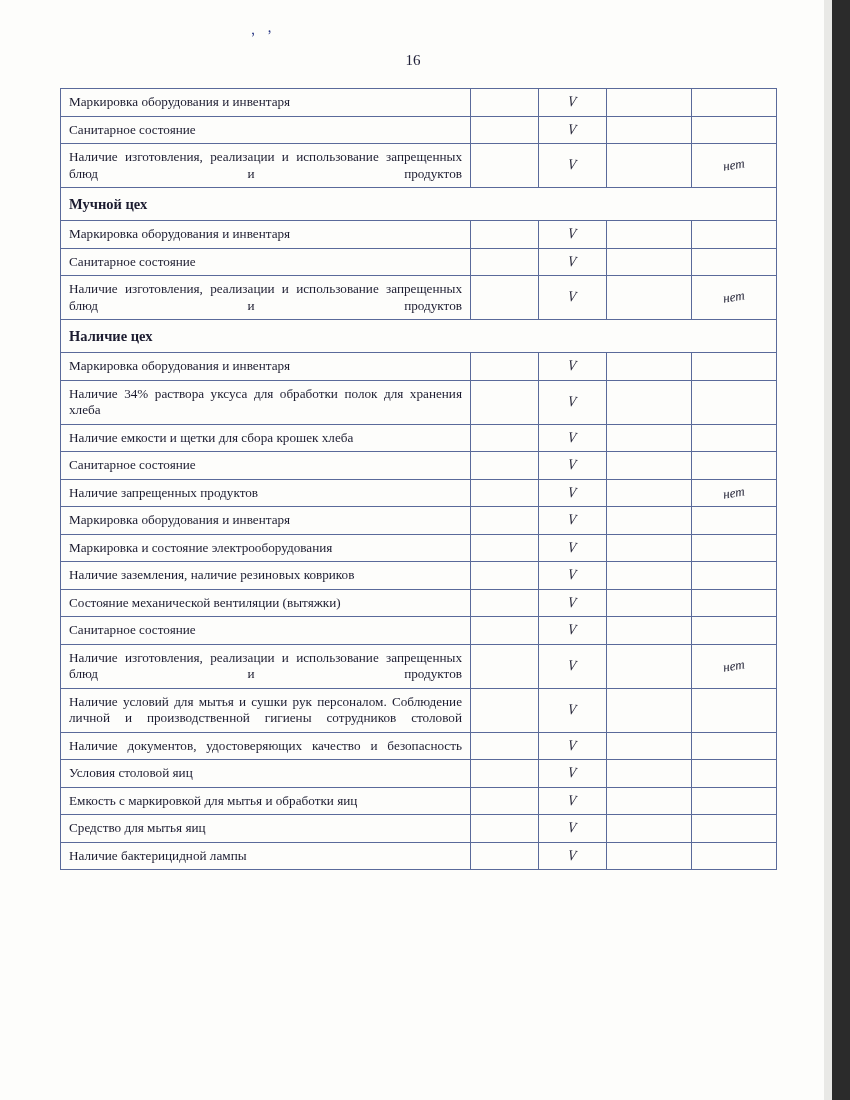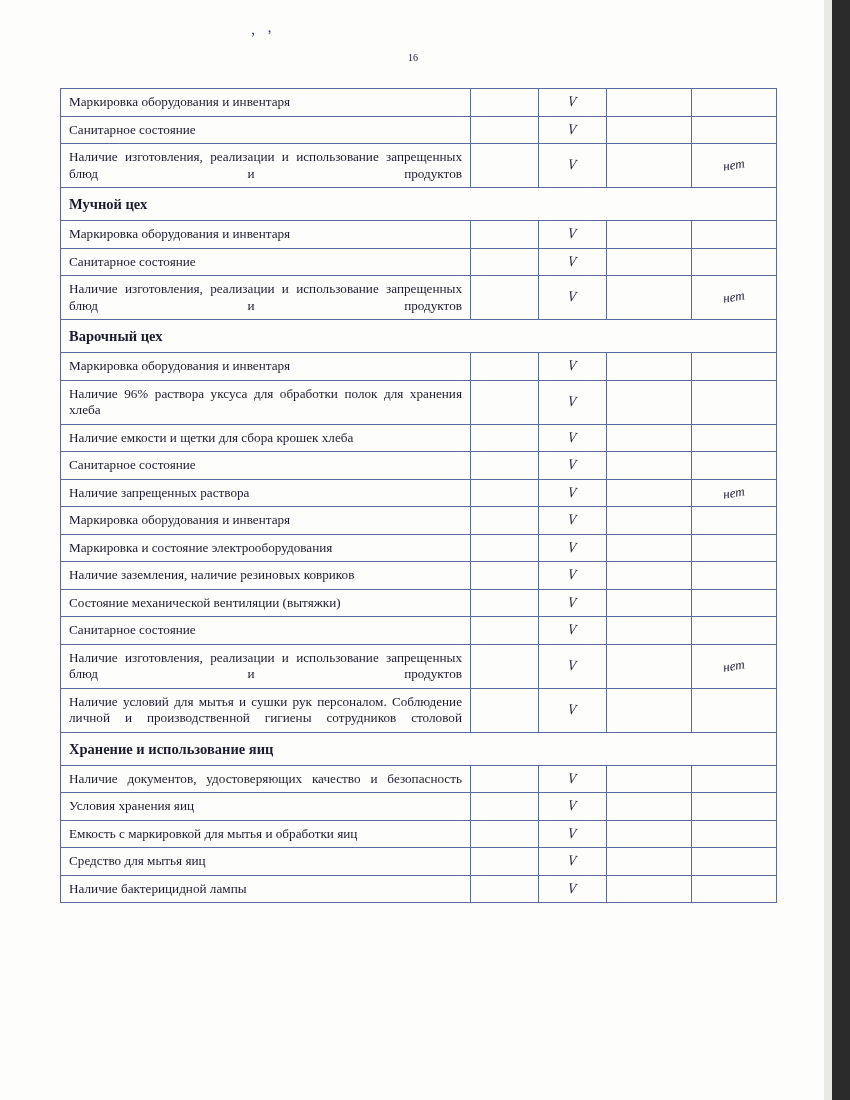--- a/index.html
+++ b/index.html
@@ -52,21 +52,21 @@
     font-style: italic;
     letter-spacing: 4px;
     transform: rotate(-8deg);
   }
   .page-number {
     position: absolute;
     left: 0;
     top: 52px;
     width: 826px;
     text-align: center;
-    font-size: 10px;
+    font-size: 15px;
     color: #22223a;
   }
   table.checklist {
     position: absolute;
     left: 60px;
     top: 88px;
     width: 716px;
     border-collapse: collapse;
     table-layout: fixed;
   }
@@ -183,52 +183,52 @@
           <td class="note"></td>
         </tr>
         <tr>
           <td class="item">Наличие изготовления, реализации и использование запрещенных блюд и продуктов</td>
           <td></td>
           <td class="mark"><span class="tick">V</span></td>
           <td></td>
           <td class="note"><span>нет</span></td>
         </tr>
         <tr class="section">
-          <td colspan="5">Варочный цех</td>
+          <td colspan="5">Наличие цех</td>
         </tr>
         <tr>
           <td class="item single">Маркировка оборудования и инвентаря</td>
           <td></td>
           <td class="mark"><span class="tick">V</span></td>
           <td></td>
           <td class="note"></td>
         </tr>
         <tr>
-          <td class="item">Наличие 96% раствора уксуса для обработки полок для хранения хлеба</td>
+          <td class="item">Наличие 34% раствора уксуса для обработки полок для хранения хлеба</td>
           <td></td>
           <td class="mark"><span class="tick">V</span></td>
           <td></td>
           <td class="note"></td>
         </tr>
         <tr>
           <td class="item single">Наличие емкости и щетки для сбора крошек хлеба</td>
           <td></td>
           <td class="mark"><span class="tick">V</span></td>
           <td></td>
           <td class="note"></td>
         </tr>
         <tr>
           <td class="item single">Санитарное состояние</td>
           <td></td>
           <td class="mark"><span class="tick">V</span></td>
           <td></td>
           <td class="note"></td>
         </tr>
         <tr>
-          <td class="item single">Наличие запрещенных раствора</td>
+          <td class="item single">Наличие запрещенных продуктов</td>
           <td></td>
           <td class="mark"><span class="tick">V</span></td>
           <td></td>
           <td class="note"><span>нет</span></td>
         </tr>
         <tr>
           <td class="item single">Маркировка оборудования и инвентаря</td>
           <td></td>
           <td class="mark"><span class="tick">V</span></td>
           <td></td>
@@ -269,32 +269,29 @@
           <td></td>
           <td class="note"><span>нет</span></td>
         </tr>
         <tr>
           <td class="item">Наличие условий для мытья и сушки рук персоналом. Соблюдение личной и производственной гигиены сотрудников столовой</td>
           <td></td>
           <td class="mark"><span class="tick">V</span></td>
           <td></td>
           <td class="note"></td>
         </tr>
-        <tr class="section">
-          <td colspan="5">Хранение и использование яиц</td>
-        </tr>
         <tr>
           <td class="item">Наличие документов, удостоверяющих качество и безопасность</td>
           <td></td>
           <td class="mark"><span class="tick">V</span></td>
           <td></td>
           <td class="note"></td>
         </tr>
         <tr>
-          <td class="item single">Условия хранения яиц</td>
+          <td class="item single">Условия столовой яиц</td>
           <td></td>
           <td class="mark"><span class="tick">V</span></td>
           <td></td>
           <td class="note"></td>
         </tr>
         <tr>
           <td class="item single">Емкость с маркировкой для мытья и обработки  яиц</td>
           <td></td>
           <td class="mark"><span class="tick">V</span></td>
           <td></td>

